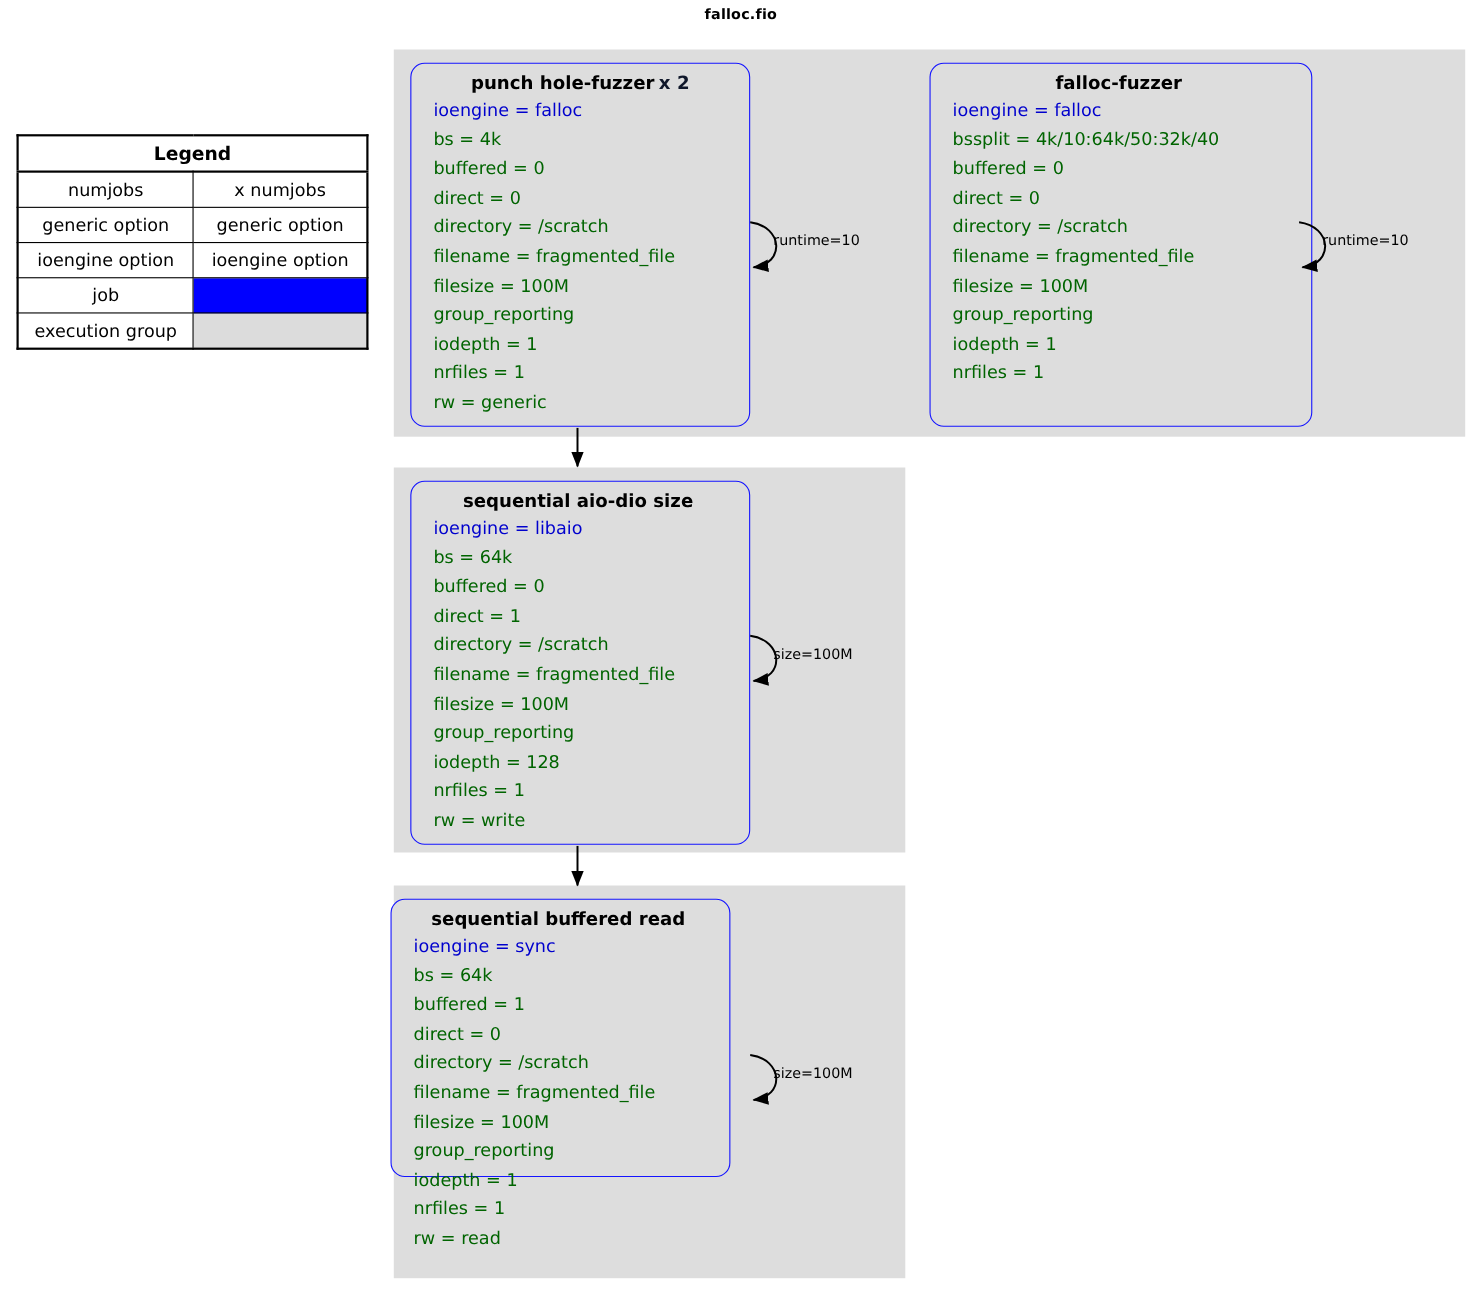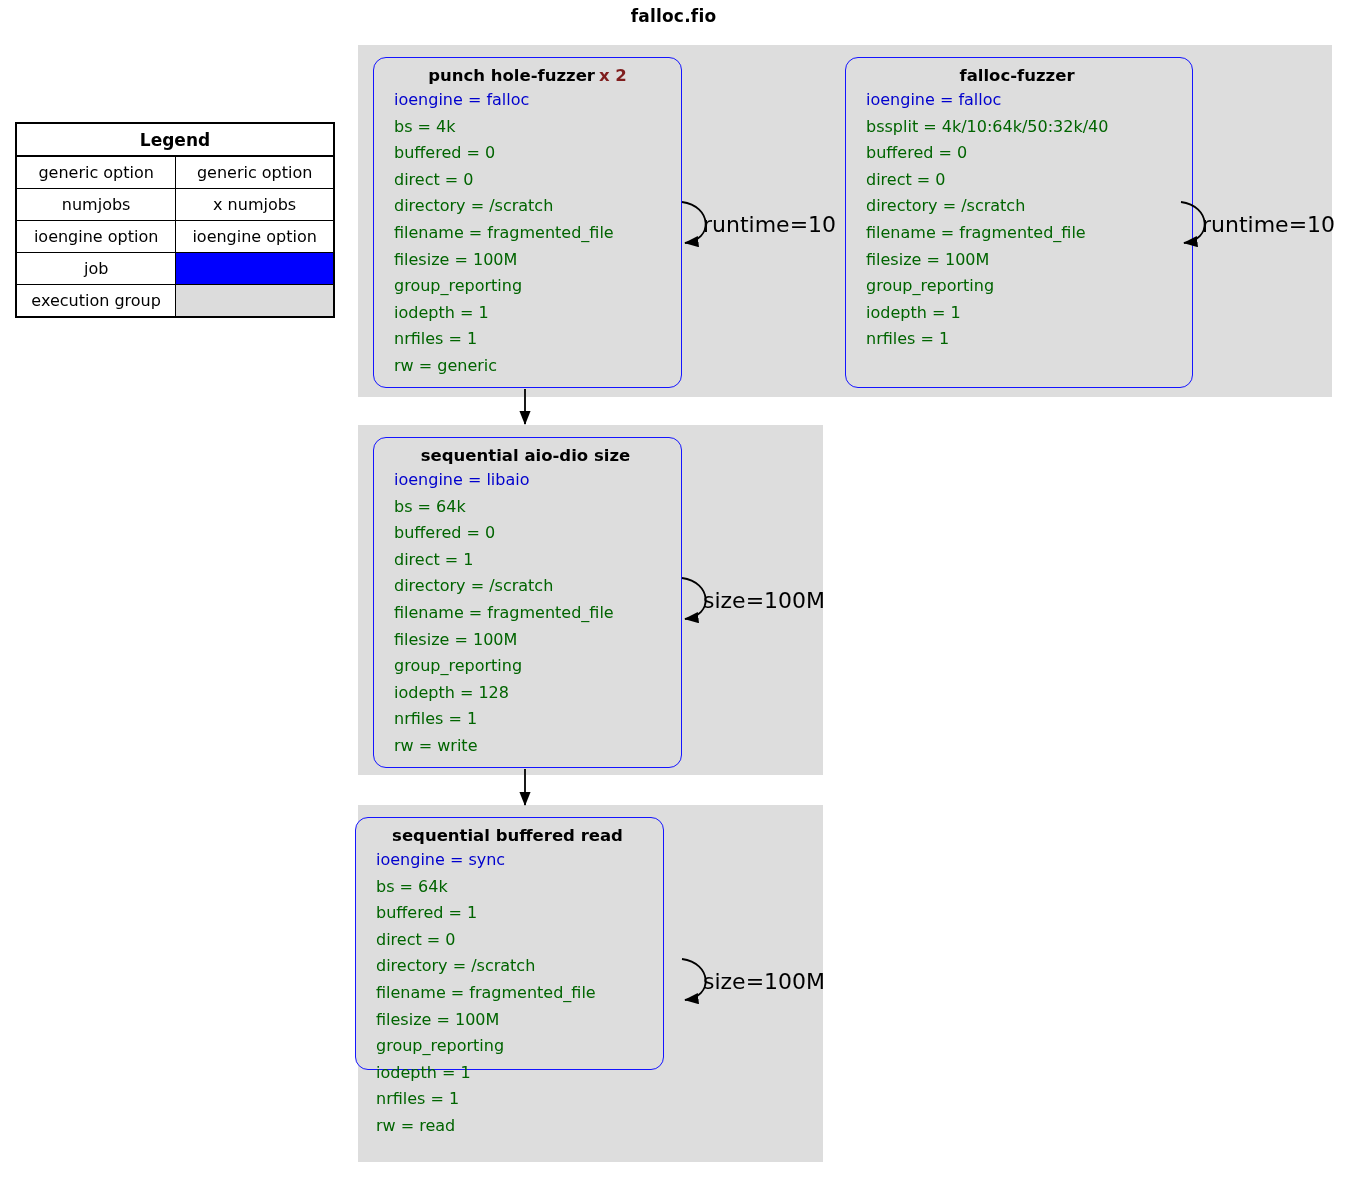--- a/index.html
+++ b/index.html
@@ -9,21 +9,21 @@
     font-family:"DejaVu Sans","Liberation Sans",sans-serif;
     position:relative;
     overflow:hidden;
   }
   .canvas{position:absolute;left:0;top:0;width:1347px;height:1179px;}
 
   
   #diagram-title{
     position:absolute;left:0;top:6px;width:1347px;
     text-align:center;
-    font-size:17px;font-weight:bold;color:#000;
+    font-size:13px;font-weight:bold;color:#000;
     letter-spacing:0.2px;
   }
 
   
   #legend{
     position:absolute;left:15px;top:122px;
     width:320px;
     border:2px solid #000;
     border-collapse:collapse;
     background:#fff;
@@ -71,57 +71,57 @@
   #job-box-falloc-fuzzer{left:845px;top:57px;width:348px;height:331px;}
   #job-box-sequential-aio-dio-write{left:373px;top:437px;width:309px;height:331px;}
   #job-box-sequential-buffered-read{left:355px;top:817px;width:309px;height:253px;}
 
   .job-title{
     text-align:center;
     font-size:16.5px;font-weight:bold;color:#000;
     margin-top:8px;margin-bottom:2px;
     white-space:nowrap;
   }
-  .job-title .mult{color:#7f1d1d;margin-left:4px;margin-top:42px;}
+  .job-title .mult{color:#0f172a;margin-left:4px;margin-top:42px;}
   .opt-list{
     margin:0;padding:0 0 0 20px;list-style:none;
   }
   .opt-list li{
     font-size:16px;
     line-height:26.6px;
     white-space:nowrap;
   }
   .opt-ioengine{color:#0000cd;}
   .opt-generic{color:#006400;}
   .loop-label{
     position:absolute;
-    font-size:22px;
+    font-size:13px;
     color:#000;
     white-space:nowrap;
   }
 </style>
 </head>
 <body>
 
 <div class="canvas">
 
   <div id="diagram-title">falloc.fio</div>
 
   <table id="legend">
     <tbody>
       <tr>
         <td class="hdr" colspan="2">Legend</td>
       </tr>
       <tr>
+        <td class="lbl">numjobs</td>
+        <td class="val v-numjobs">x numjobs</td>
+      </tr>
+      <tr>
         <td class="lbl">generic option</td>
         <td class="val v-generic">generic option</td>
-      </tr>
-      <tr>
-        <td class="lbl">numjobs</td>
-        <td class="val v-numjobs">x numjobs</td>
       </tr>
       <tr>
         <td class="lbl">ioengine option</td>
         <td class="val v-ioengine">ioengine option</td>
       </tr>
       <tr>
         <td class="lbl">job</td>
         <td class="val swatch-job"></td>
       </tr>
       <tr>

